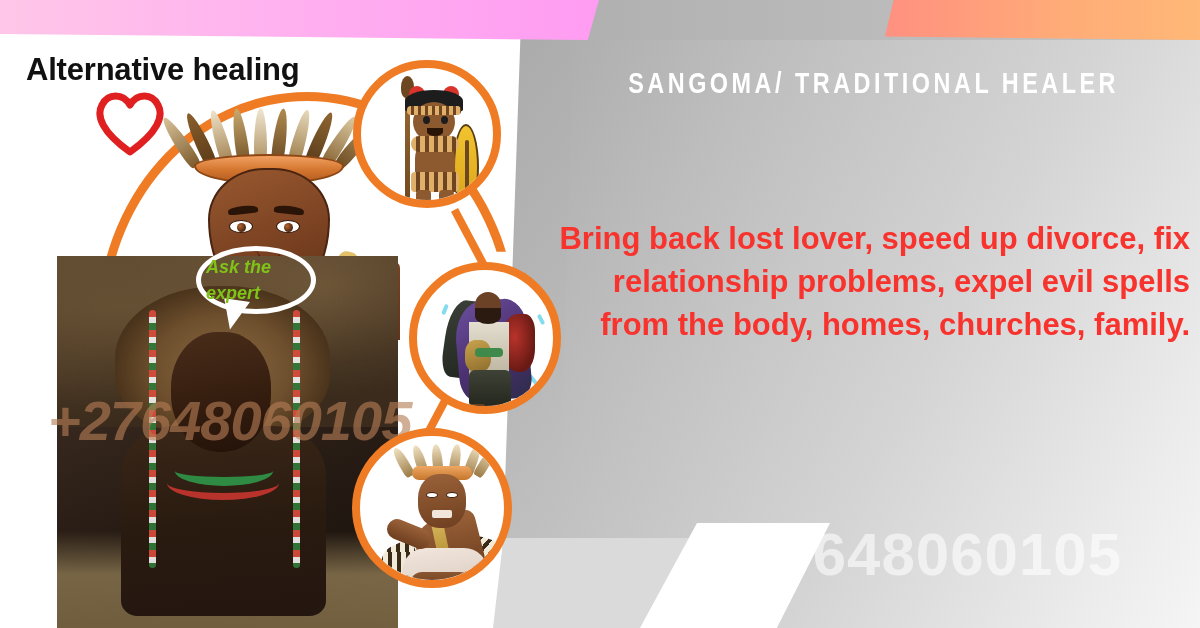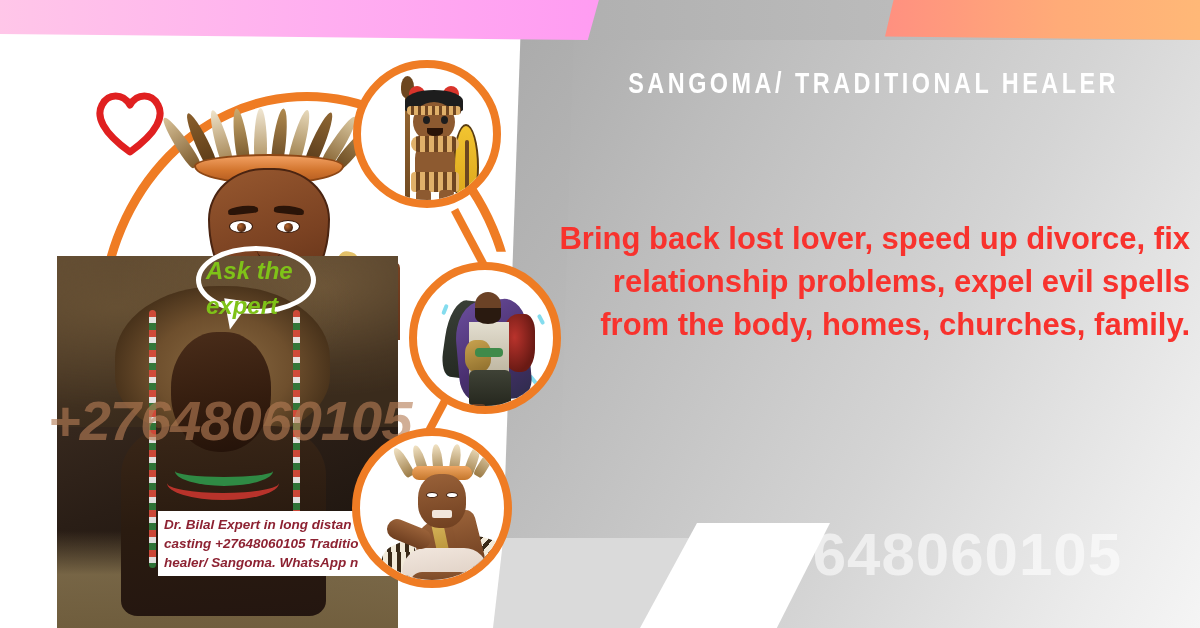--- a/index.html
+++ b/index.html
@@ -223,21 +223,21 @@
     width: 0; height: 0;
     border-left: 10px solid transparent;
     border-right: 16px solid transparent;
     border-top: 30px solid #ffffff;
     z-index: 13;
     transform: rotate(8deg);
   }
   .bubble-text {
     position: absolute; left: 206px; top: 254px;
     width: 104px;
-    font-size: 24px; font-weight: 800; font-style: italic;
+    font-size: 18px; font-weight: 800; font-style: italic;
     color: #7fc218; line-height: 1.45;
     z-index: 14;
     text-align: left;
   }
   .photo-watermark {
     position: absolute; left: 48px; top: 388px;
     font-size: 56px; font-weight: 700; font-style: italic;
     color: rgba(180,125,85,0.62);
     letter-spacing: -1px;
     z-index: 15;
@@ -432,20 +432,21 @@
 
   <div class="gray-panel">
     <div class="gray-panel-inner"></div>
   </div>
   <div class="gray-top-band"></div>
   <div class="strip-pink"></div>
   <div class="strip-orange"></div>
   <div class="bottom-wedge-left"></div>
   <div class="bottom-wedge-gap"></div>
 
+  <div class="alt-heading">Alternative healing</div>
 
   <div class="big-ring"></div>
 
   <div class="portrait">
     <div class="p-headdress">
       <div class="feather" style="left:2px;  background:linear-gradient(180deg,#d9c39a,#7c5a2c); transform:rotate(-34deg);"></div>
       <div class="feather" style="left:18px; background:linear-gradient(180deg,#8a5f2c,#5a3a17); transform:rotate(-25deg);"></div>
       <div class="feather" style="left:34px; background:linear-gradient(180deg,#efe3c9,#9d7c49); transform:rotate(-16deg);"></div>
       <div class="feather" style="left:50px; background:linear-gradient(180deg,#c9a96f,#6f4f24); transform:rotate(-8deg);"></div>
       <div class="feather" style="left:66px; background:linear-gradient(180deg,#f1e7d3,#a98b58); transform:rotate(0deg);"></div>
@@ -488,25 +489,20 @@
       <path d="M38 64 C10 44 4 28 10 17 C16 5 31 5 38 17 C45 5 60 5 66 17 C72 28 66 44 38 64 Z" fill="none" stroke="#e02020" stroke-width="7" stroke-linejoin="round"></path>
     </svg>
   </div>
 
   <div class="bubble"></div>
   <div class="bubble-tail"></div>
   <div class="bubble-text">Ask the expert</div>
 
   <div class="photo-watermark">+27648060105</div>
 
-  <div class="photo-caption">
-    <div>Dr. Bilal Expert in long distan</div>
-    <div>casting +27648060105 Traditio</div>
-    <div>healer/ Sangoma. WhatsApp n</div>
-  </div>
 
   <div class="connector conn1"></div>
   <div class="connector conn2"></div>
 
   <div class="circle c1">
     <div class="w-spear"></div>
     <div class="w-spearhead"></div>
     <div class="w-shield"></div>
     <div class="w-hat-red-l"></div>
     <div class="w-hat-red-r"></div>

